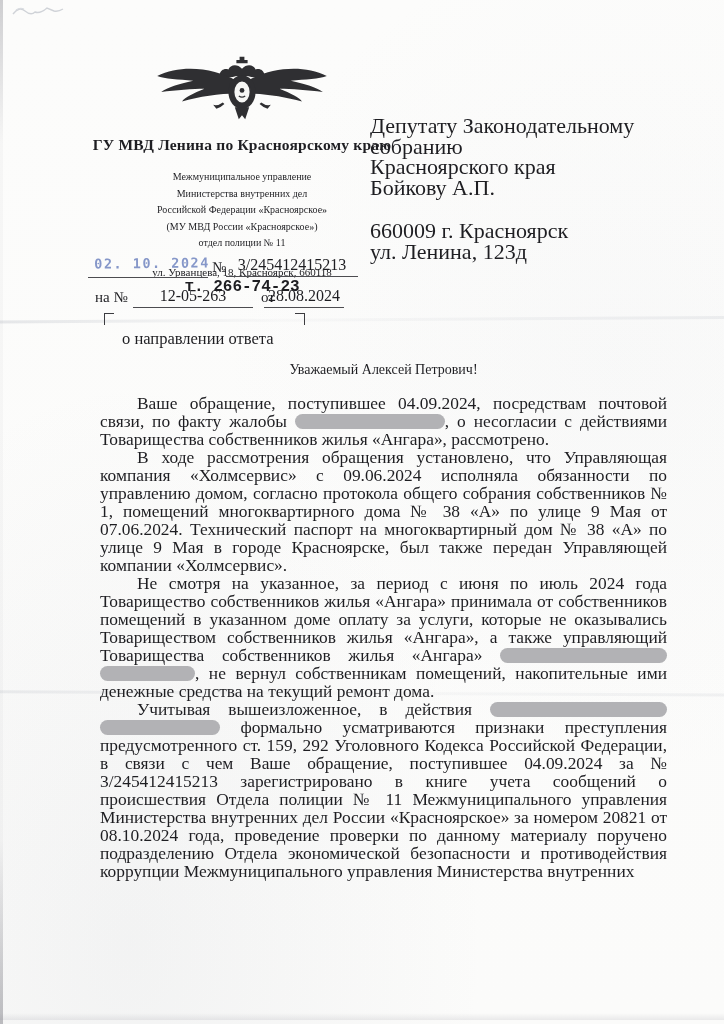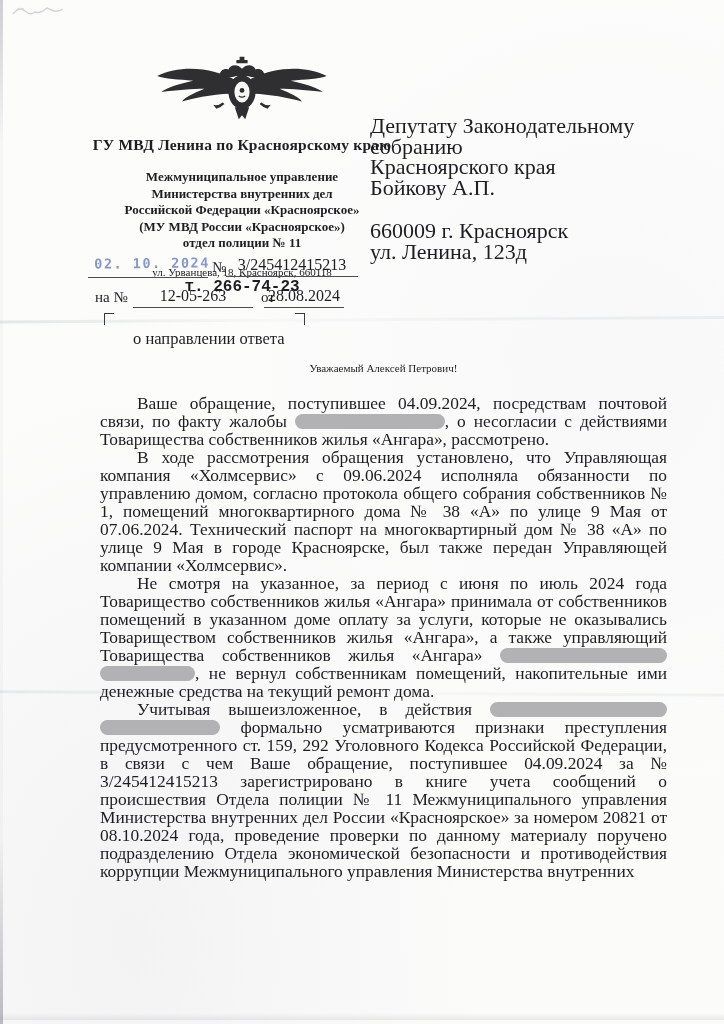--- a/index.html
+++ b/index.html
@@ -21,21 +21,21 @@
   .crease.c1{top:318px;transform:rotate(-.35deg);
     background:linear-gradient(90deg, rgba(170,175,185,.28), rgba(170,175,185,.05) 35%, rgba(170,175,185,.20));}
   .crease.c2{top:692px;transform:rotate(.25deg);
     background:linear-gradient(90deg, rgba(170,175,185,.20), rgba(170,175,185,.04) 40%, rgba(170,175,185,.16));}
   .scribble{position:absolute;left:10px;top:2px;opacity:.75;}
 
   
   .letterhead{position:absolute;left:82px;top:56px;width:320px;text-align:center;}
   .emblem{display:block;margin:0 auto 8px;}
   .agency{font-weight:bold;font-size:15.5px;letter-spacing:.2px;margin-bottom:15px;white-space:nowrap;}
-  .org div{font-weight:bold;font-size:13px;line-height:16.5px;}
+  .org div{font-weight:normal;font-size:10px;line-height:16.5px;}
   .addr{font-size:11px;line-height:16px;margin-top:12px;}
   .phone{font-weight:bold;font-size:16px;line-height:15px;font-family:Liberation Mono, monospace;}
 
   
   .stamp{position:absolute;left:92px;top:255px;width:120px;text-align:center;
     font-family:"DejaVu Sans Mono", monospace;font-weight:bold;font-size:13.5px;
     letter-spacing:1.5px;transform:rotate(-.6deg);opacity:.92;white-space:nowrap;}
   .uline{position:absolute;border-bottom:1.4px solid #4c4c50;text-align:center;font-size:16px;padding-bottom:1px;}
   .u-stamp{left:88px;top:258px;width:120px;height:18px;}
   .lbl{position:absolute;font-size:15px;}
@@ -47,23 +47,23 @@
   .u-date{left:264px;top:287px;width:80px;height:19px;}
 
   
   .addressee{position:absolute;left:370px;top:116px;font-size:22px;line-height:20.5px;}
   .addressee .postal{margin-top:23px;}
 
   
   .bracket{position:absolute;width:9px;height:11px;}
   .bl{left:104px;top:313px;border-left:1.6px solid #3c3c40;border-top:1.6px solid #3c3c40;}
   .br{left:295px;top:313px;border-right:1.6px solid #3c3c40;border-top:1.6px solid #3c3c40;}
-  .subject{position:absolute;left:122px;top:329px;font-size:16.5px;margin-left:11px;}
+  .subject{position:absolute;left:122px;top:329px;font-size:16.5px;}
 
-  .salutation{position:absolute;left:100px;top:362px;width:567px;text-align:center;font-size:11px;}
+  .salutation{position:absolute;left:100px;top:362px;width:567px;text-align:center;font-size:14px;}
 
   
   .body-text{position:absolute;left:100px;top:394px;width:567px;
     font-size:17.4px;line-height:18px;text-align:justify;}
   .body-text p{margin:0;text-indent:37px;}
   .redact{display:inline-block;height:15px;border-radius:8px;background:var(--redact,#b2b2b5);vertical-align:-2px;}
 </style>
 </head>
 <body>
 

